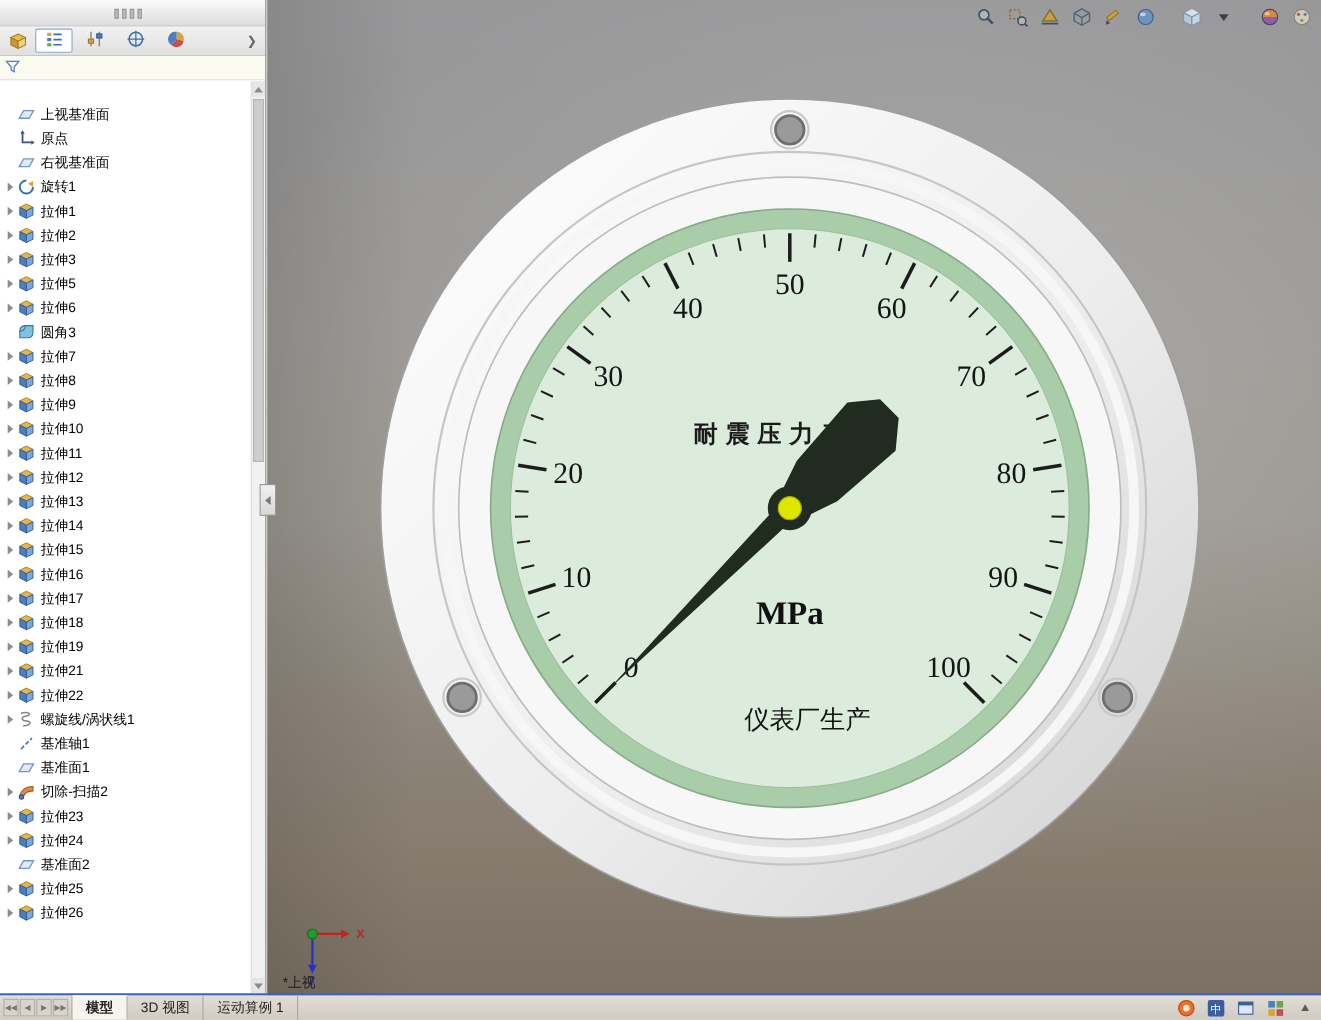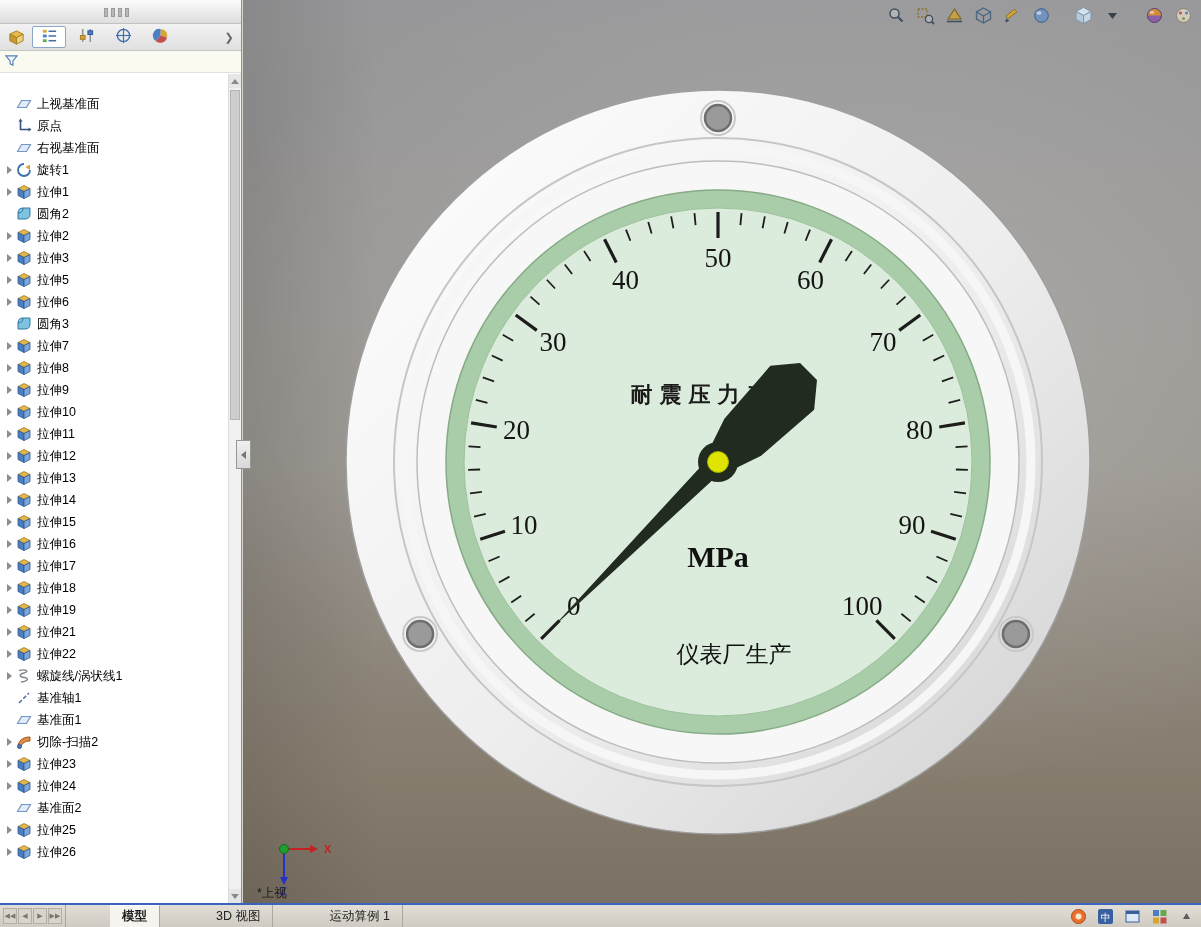--- a/index.html
+++ b/index.html
@@ -50,21 +50,21 @@
 
   .triad { position:absolute; left:25px; top:835px; width:80px; height:60px; }
   .orientation-label { position:absolute; left:14px; top:885px; color:#1c1c1c; font-size:12.5px; }
 
   
   .blue-line { position:absolute; left:0; top:903px; width:100%; height:2px; background:#3a63c0; }
   .bottom-bar { position:absolute; left:0; top:905px; width:100%; height:22px; background:linear-gradient(#e2ded6,#cfcbc2); display:flex; align-items:stretch; }
   .nav-btns { display:flex; align-items:center; gap:1px; padding:0 3px; border-right:1px solid #aaa69e; }
   .nav-btn { width:14px; height:16px; background:#d8d4cc; border:1px solid #b3afa7; color:#7a766e; font-size:7px; display:flex; align-items:center; justify-content:center; }
   .doc-tabs { display:flex; align-items:stretch; }
-  .doc-tab { padding:0 12px; display:flex; align-items:center; font-size:12.5px; color:#222; border-right:1px solid #aba79f; background:transparent;margin-left:44px; }
+  .doc-tab { padding:0 12px; display:flex; align-items:center; font-size:12.5px; color:#222; border-right:1px solid #aba79f; background:transparent; }
   .doc-tab.active { background:#f6f4ef; border-top:1px solid #fff; font-weight:bold; }
   .tray { margin-left:auto; display:flex; align-items:center; gap:10px; padding-right:6px; }
   .tray-icon { width:17px; height:17px; display:flex; align-items:center; justify-content:center; }
   .tray-icon svg { width:17px; height:17px; display:block; }
 </style>
 </head>
 <body>
 
 <div class="left-panel">
   <div class="panel-top-strip">
@@ -173,30 +173,20 @@
           <i class="tri"></i>
         </span>
         <span class="ticon">
           <svg viewBox="0 0 16 16">
             <polygon points="8,1.5 14,4.5 8,7.5 2,4.5" fill="#e3b54d" stroke="#9c7a1d" stroke-width="0.8"></polygon>
             <polygon points="2,4.5 8,7.5 8,14.5 2,11.5" fill="#4c7fc1" stroke="#2c568f" stroke-width="0.8"></polygon>
             <polygon points="14,4.5 8,7.5 8,14.5 14,11.5" fill="#7ba7dd" stroke="#2c568f" stroke-width="0.8"></polygon>
           </svg>
         </span>
         <span class="tlabel">拉伸1</span>
-      </div>
-      <div class="tree-row">
-        <span class="tw"></span>
-        <span class="ticon">
-          <svg viewBox="0 0 16 16">
-            <path d="M2 13 V7 Q2 2 7 2 H14 V8 Q14 13 9 13 Z" fill="#7ec3e0" stroke="#3278a0" stroke-width="1"></path>
-            <path d="M7 2 Q7 7 2 7" fill="none" stroke="#3278a0" stroke-width="1"></path>
-          </svg>
-        </span>
-        <span class="tlabel">圆角2</span>
       </div>
       <div class="tree-row">
         <span class="tw">
           <i class="tri"></i>
         </span>
         <span class="ticon">
           <svg viewBox="0 0 16 16">
             <polygon points="8,1.5 14,4.5 8,7.5 2,4.5" fill="#e3b54d" stroke="#9c7a1d" stroke-width="0.8"></polygon>
             <polygon points="2,4.5 8,7.5 8,14.5 2,11.5" fill="#4c7fc1" stroke="#2c568f" stroke-width="0.8"></polygon>
             <polygon points="14,4.5 8,7.5 8,14.5 14,11.5" fill="#7ba7dd" stroke="#2c568f" stroke-width="0.8"></polygon>

